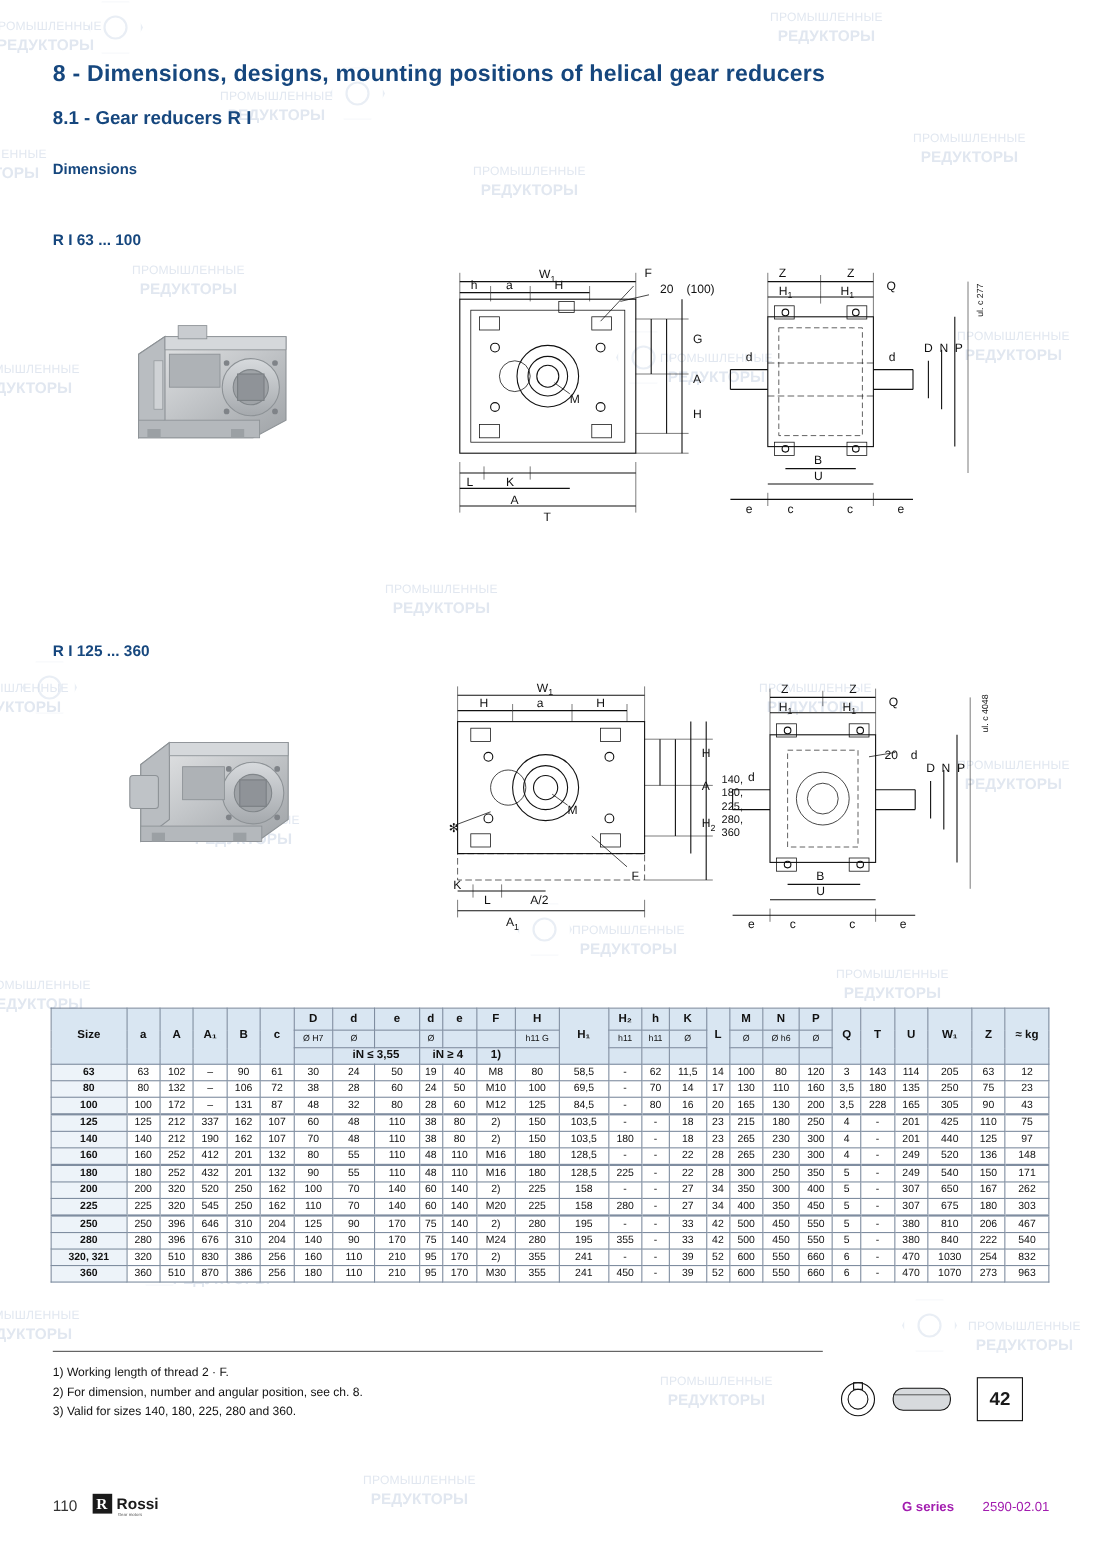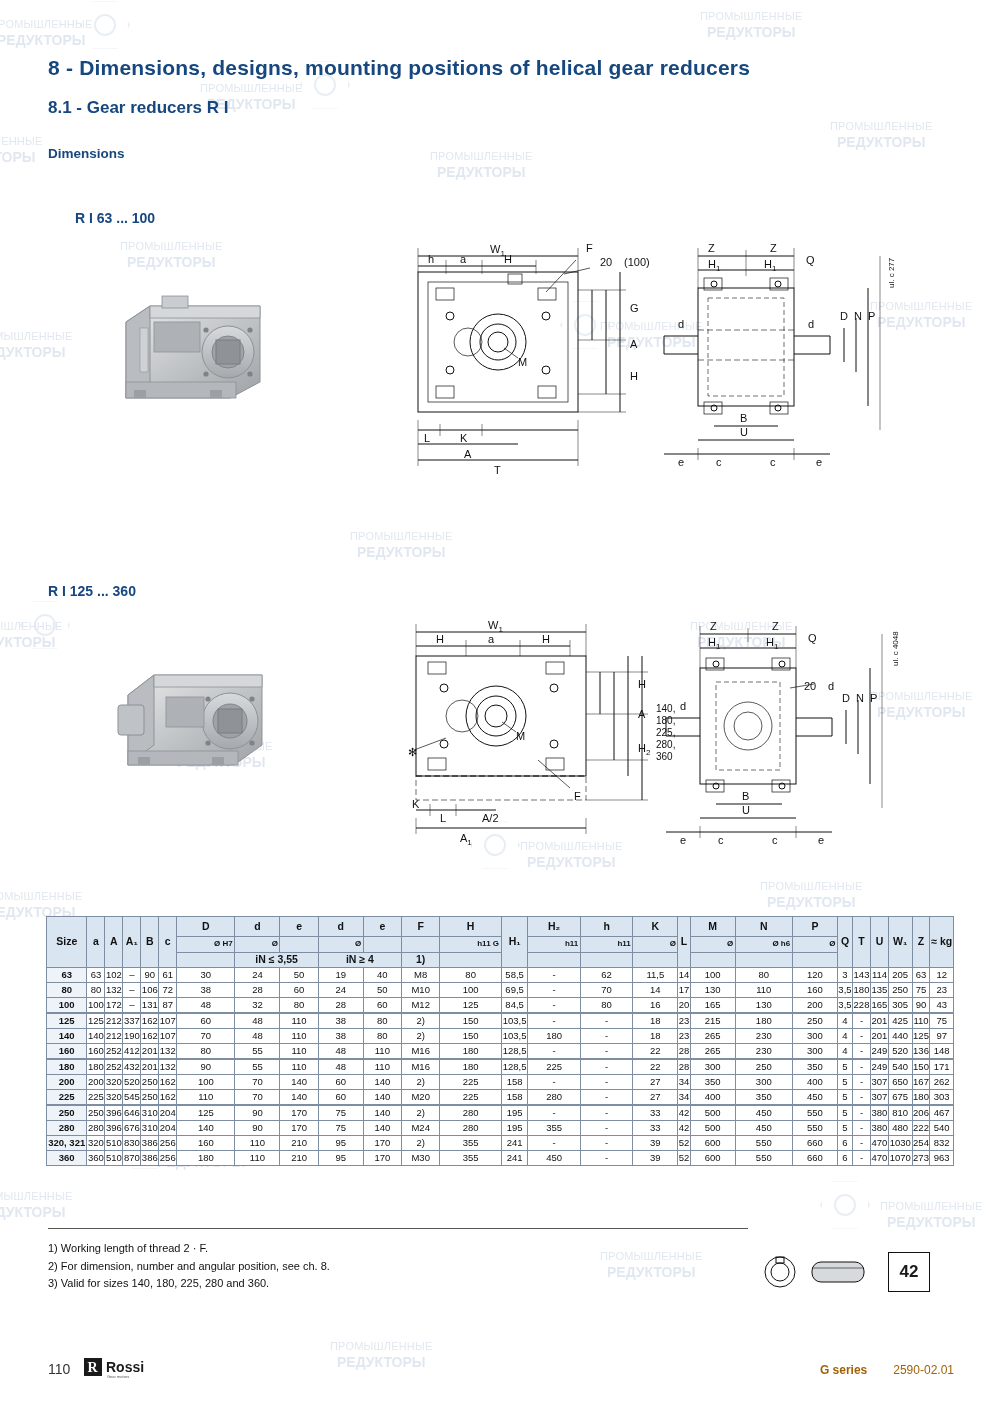--- a/index.html
+++ b/index.html
@@ -45,21 +45,21 @@
     position:absolute;left:48px;top:84px;
     font-size:17px;font-weight:700;color:#16477e;
   }
   h3.sub{
     position:absolute;left:48px;top:132px;
     font-size:13.5px;font-weight:700;color:#16477e;
   }
   .model-title{
     position:absolute;font-size:14px;font-weight:700;color:#16477e;
   }
-  #model1{left:48px;top:210px;margin-left:27px;}
+  #model1{left:48px;top:210px;}
   #model2{left:48px;top:583px;}
 
   
   .photo{position:absolute;border:0;}
   #photo1{left:110px;top:278px;width:180px;height:140px;}
   #photo2{left:110px;top:645px;width:180px;height:140px;}
   .photo svg{display:block;}
 
   
   .drawing{position:absolute;text-decoration:underline;}
@@ -81,21 +81,21 @@
     padding:0;
     height:14px;
     line-height:1.05;
   }
   table.dims thead th{
     background:#d9e6f2;
     font-weight:700;
     font-size:10.5px;
   }
   table.dims thead th.sub{
-    font-weight:700;font-size:8px;padding-left:35px;
+    font-weight:400;font-size:8px;
   }
   table.dims tbody td{background:#fff;}
   table.dims tbody td.size{font-weight:700;background:#edf3f9;}
   table.dims tbody tr.group-gap td{border-top:2px solid #7f8da0;}
   .hdr-main{height:20px;}
   .hdr-sym{height:16px;}
   .hdr-tol{height:13px;font-size:8px;font-weight:400;}
 
   
   .notes{
@@ -113,21 +113,21 @@
   .sym-box{
     position:absolute;left:128px;top:0;width:40px;height:38px;
     border:1.5px solid #111;display:flex;align-items:center;justify-content:center;
     font-size:17px;font-weight:700;
   }
 
   
   .footer{position:absolute;left:0;right:0;top:1355px;height:40px;}
   .pagenum{position:absolute;left:48px;top:6px;font-size:14px;color:#333;}
   .logo{position:absolute;left:84px;top:0px;width:86px;height:26px;}
-  .footer-right{position:absolute;right:46px;top:8px;font-size:12px;color:#a16207;text-align:center;}
+  .footer-right{position:absolute;right:46px;top:8px;font-size:12px;color:#a21caf;text-align:center;}
   .footer-right .series{font-weight:700;margin-right:26px;}
 </style>
 </head>
 <body>
 
 <div class="wm-layer">
   <div class="wm" style="left:-10px;top:18px;">
       <div class="w1">ПРОМЫШЛЕННЫЕ</div>
       <div class="w2">РЕДУКТОРЫ</div>
     </div>
@@ -915,21 +915,21 @@
             <td>355</td>
             <td>-</td>
             <td>33</td>
             <td>42</td>
             <td>500</td>
             <td>450</td>
             <td>550</td>
             <td>5</td>
             <td>-</td>
             <td>380</td>
-            <td>480</td>
+            <td>840</td>
             <td>222</td>
             <td>540</td>
           </tr>
           <tr>
             <td class="size">320, 321</td>
             <td>320</td>
             <td>510</td>
             <td>830</td>
             <td>386</td>
             <td>256</td>

